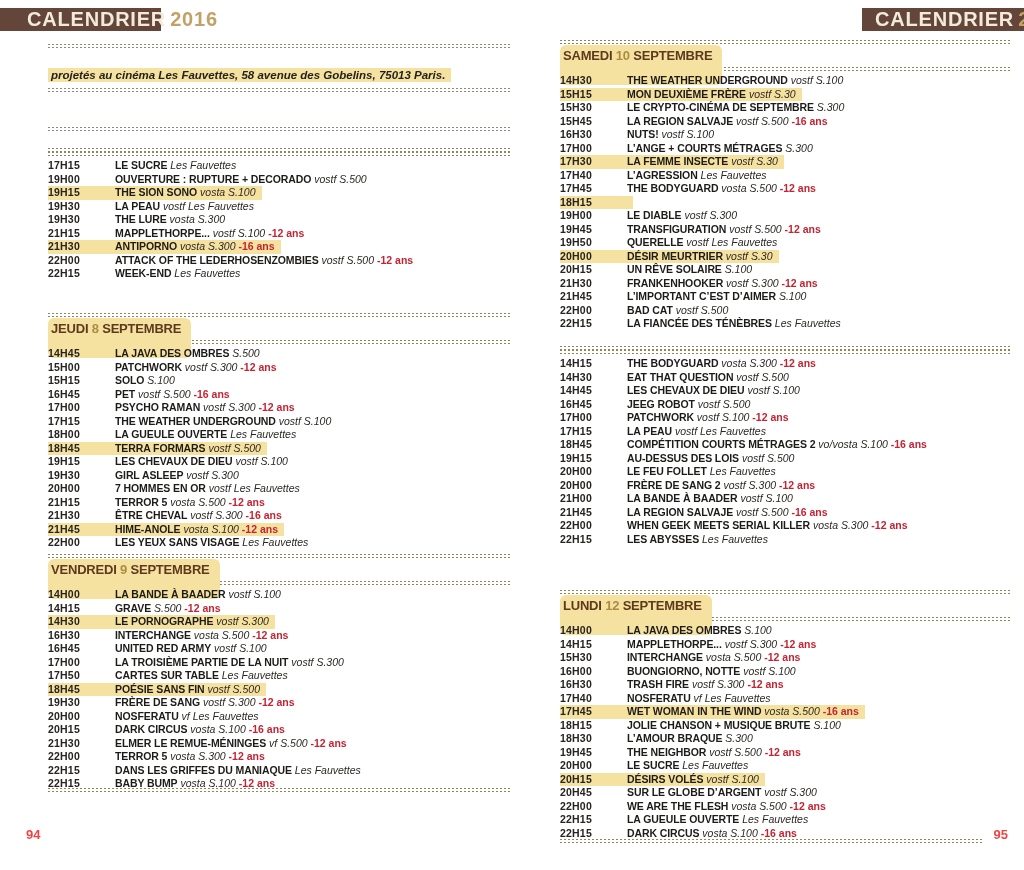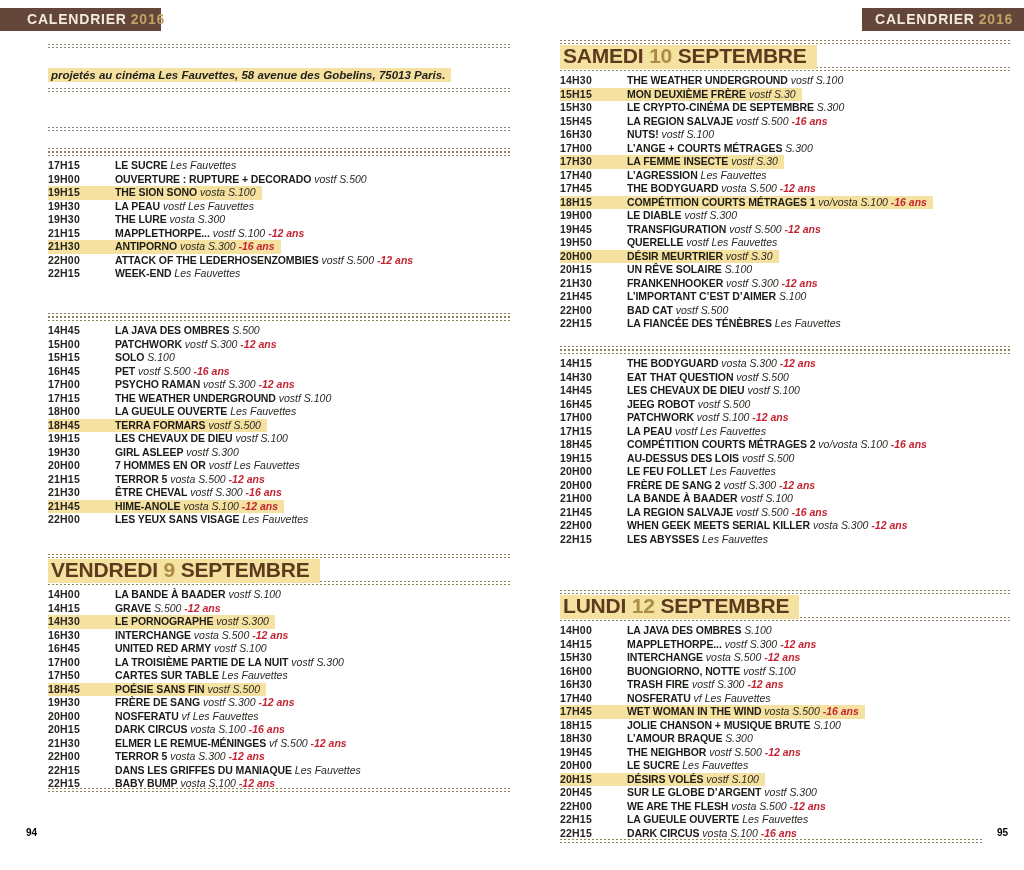--- a/index.html
+++ b/index.html
@@ -5,21 +5,21 @@
   html,body{margin:0;padding:0;}
   body{
     width:1024px;height:870px;position:relative;overflow:hidden;
     background:#ffffff;
     font-family:"Liberation Sans","DejaVu Sans",sans-serif;
     -webkit-font-smoothing:antialiased;
   }
   
   .topbar{
     position:absolute;top:8px;height:23px;background:#63453a;
-    color:#f2ebdb;font-weight:bold;font-size:14px;letter-spacing:.8px;
+    color:#f2ebdb;font-weight:bold;font-size:20px;letter-spacing:.8px;
     line-height:23px;box-sizing:border-box;white-space:nowrap;
   }
   .topbar.left{left:0;width:161px;padding-left:27px;}
   .topbar.right{left:862px;width:162px;padding-left:13px;}
   .topbar .year{color:#c3a166;margin-left:4px;}
 
   
   .col{position:absolute;top:0;height:870px;}
   #col-left{left:48px;width:462px;}
   #col-right{left:560px;width:450px;}
@@ -49,45 +49,45 @@
     color:#23211e;white-space:nowrap;}
   .att-line{background:#f6e2a0;padding:1px 6px 1px 3px;}
   .att-label{color:#c32433;margin-right:5px;}
   .notice{position:absolute;top:92px;left:0;margin:0;
     font-style:italic;font-size:11.5px;line-height:16.5px;color:#23211e;white-space:nowrap;}
   .url{color:#c32433;text-decoration:none;font-style:italic;}
 
   
   .day{position:absolute;left:0;right:0;}
   .day-header{margin:1px 0 0 0;height:22px;}
-  .day-hl{display:inline-block;background:#f6e2a0;padding:1px 10px 4px 3px;
-    font-weight:bold;font-size:21px;letter-spacing:-.2px;line-height:19px;white-space:nowrap;}
+  .day-hl{display:inline-block;background:#f6e2a0;padding:1px 10px 20px 3px;
+    font-weight:bold;font-size:13px;letter-spacing:-.2px;line-height:19px;white-space:nowrap;border-radius:6px;}
   .day-dimanche .day-hl{background:transparent;}
   .day-name,.day-month{color:#5d3a1e;}
   .day-num{color:#ab8c43;}
   .rows{padding-top:3px;}
   .row{display:flex;line-height:13.5px;width:max-content;max-width:100%;white-space:nowrap;}
   .row.hl{background:#f6e2a0;padding-right:6px;}
   .time{flex:0 0 67px;font-weight:bold;font-size:10.5px;color:#262320;letter-spacing:.2px;}
   .entry{font-size:10.5px;}
   .title{font-weight:bold;color:#1d1b18;letter-spacing:-.1px;}
   .meta{font-style:italic;color:#2b2823;}
-  .age{font-style:italic;color:#c32433;font-weight:600;}
+  .age{color:#c32433;font-weight:600;}
 
   .day-mercredi{top:148px}
   .day-jeudi{top:313px}
   .day-vendredi{top:554px}
   .day-samedi{top:40px}
   .day-dimanche{top:346px}
   .day-lundi{top:590px}
 
   #endline-left{position:absolute;top:788px;left:0;right:0;}
   #endline-right{position:absolute;top:839px;left:0;right:26px;}
 
-  .pagenum{position:absolute;font-weight:bold;font-size:10px;color:#000000;}
+  .pagenum{position:absolute;font-weight:bold;font-size:13px;color:#ef4444;}
   #pagenum-left{left:26px;top:827px;}
   #pagenum-right{right:16px;top:827px;}
 </style>
 </head>
 <body>
 
 <div class="topbar left">
   <span>CALENDRIER</span><span class="year">2016</span>
 </div>
 <div class="topbar right">
@@ -141,20 +141,27 @@
           </div>
           <div class="row">
             <span class="time">22H15</span>
             <span class="entry"><span class="title">WEEK-END</span><span class="meta"> Les Fauvettes</span></span>
           </div>
         </div>
   </section>
 
   <section class="day day-jeudi">
     <div class="dotline"></div>
+    <div class="day-header">
+      <span class="day-hl">
+        <span class="day-name">JEUDI</span>
+        <span class="day-num">8</span>
+        <span class="day-month">SEPTEMBRE</span>
+      </span>
+    </div>
     <div class="dotline"></div>
     <div class="rows">
           <div class="row">
             <span class="time">14H45</span>
             <span class="entry"><span class="title">LA JAVA DES OMBRES</span><span class="meta"> S.500</span></span>
           </div>
           <div class="row">
             <span class="time">15H00</span>
             <span class="entry"><span class="title">PATCHWORK</span><span class="meta"> vostf S.300</span><span class="age"> -12 ans</span></span>
           </div>
@@ -334,21 +341,20 @@
           <div class="row">
             <span class="time">17H40</span>
             <span class="entry"><span class="title">L’AGRESSION</span><span class="meta"> Les Fauvettes</span></span>
           </div>
           <div class="row">
             <span class="time">17H45</span>
             <span class="entry"><span class="title">THE BODYGUARD</span><span class="meta"> vosta S.500</span><span class="age"> -12 ans</span></span>
           </div>
           <div class="row hl">
             <span class="time">18H15</span>
-            <span class="entry"><span class="title">COMPÉTITION COURTS MÉTRAGES 1</span><span class="meta"> vo/vosta S.100</span><span class="age"> -16 ans</span></span>
           </div>
           <div class="row">
             <span class="time">19H00</span>
             <span class="entry"><span class="title">LE DIABLE</span><span class="meta"> vostf S.300</span></span>
           </div>
           <div class="row">
             <span class="time">19H45</span>
             <span class="entry"><span class="title">TRANSFIGURATION</span><span class="meta"> vostf S.500</span><span class="age"> -12 ans</span></span>
           </div>
           <div class="row">

